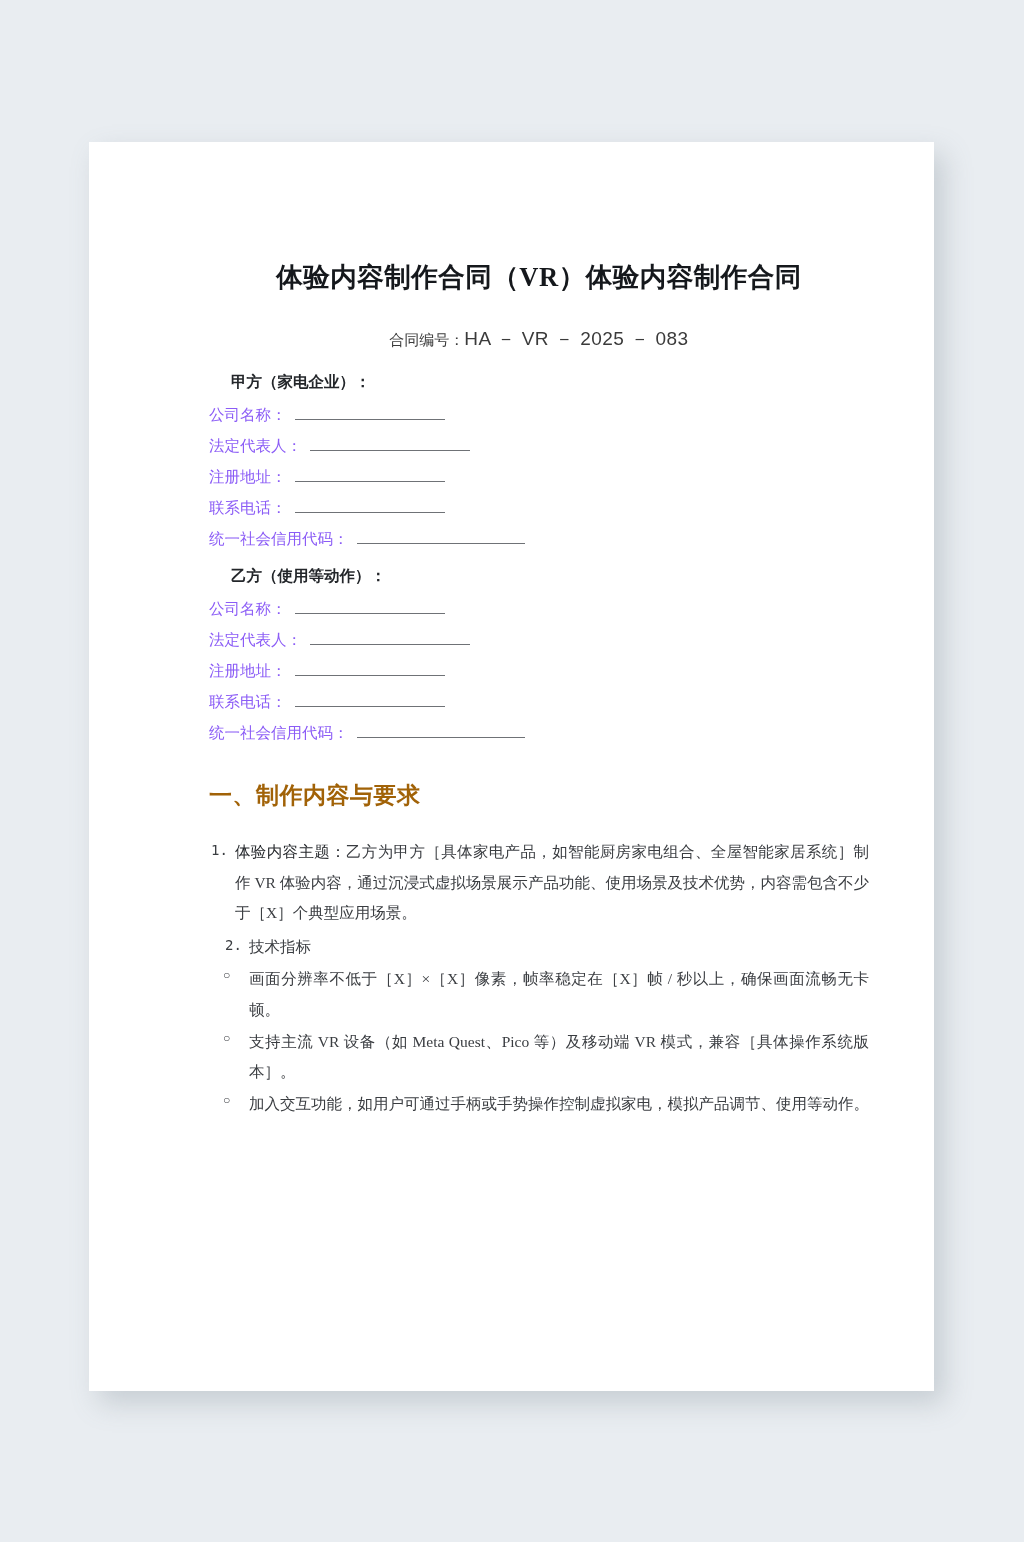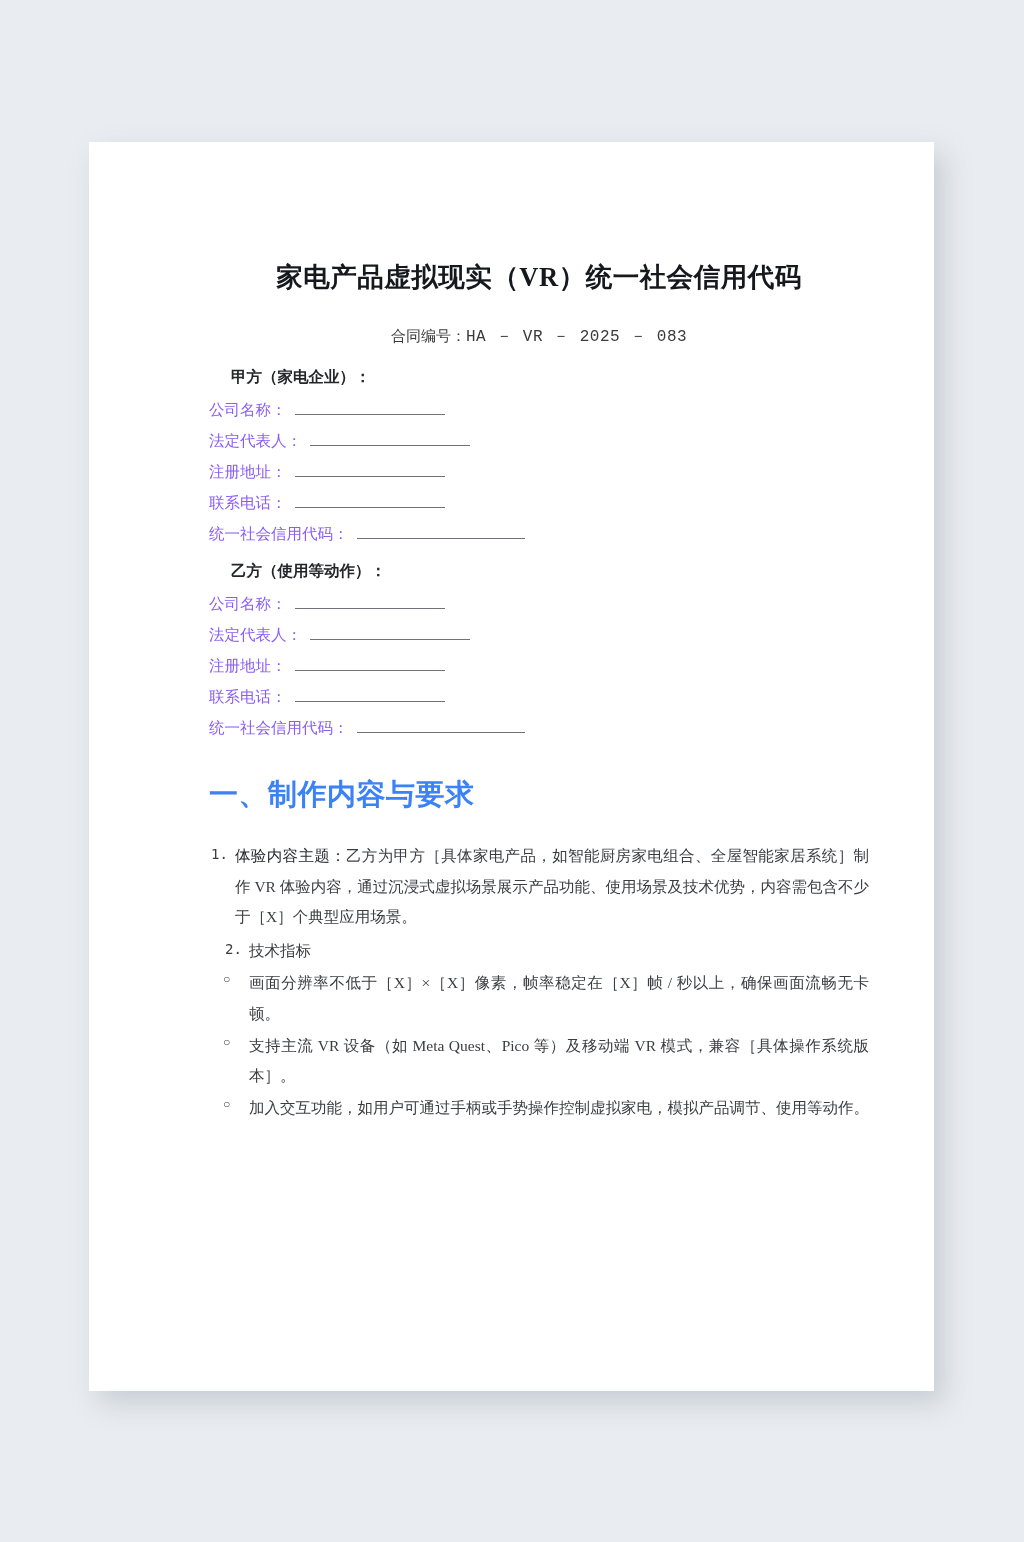--- a/index.html
+++ b/index.html
@@ -51,22 +51,22 @@
   }
 
   .doc-subtitle {
     text-align: center;
     font-size: 15px;
     color: #3b3b3b;
     margin-top: 32px;
     font-family: "Liberation Serif", "DejaVu Serif", serif;
   }
   .doc-subtitle .code {
-    font-family: Liberation Mono, monospace;
-    font-size: 16px;
+    font-family: Liberation Sans, sans-serif;
+    font-size: 19px;
     letter-spacing: 0.5px;
   }
 
   .party-block {
     margin-top: 22px;
   }
 
   .field-line {
     font-size: 15.5px;
     color: #8b5cf6;
@@ -89,23 +89,23 @@
     border-bottom: 1.4px solid #6f7276;
     height: 13px;
     margin-left: 8px;
     vertical-align: baseline;
   }
   .blank.w150 { width: 150px; }
   .blank.w160 { width: 160px; }
   .blank.w168 { width: 168px; }
 
   .section-heading {
-    font-size: 29px;
+    font-size: 23px;
     font-weight: bold;
-    color: #3b82f6;
+    color: #a16207;
     margin: 40px 0 26px 0;
     letter-spacing: 0.5px;
     font-family: Liberation Serif, serif;
   }
 
   .numbered-item {
     display: flex;
     font-size: 15.5px;
     color: #3a3d41;
     line-height: 1.95;
@@ -160,21 +160,21 @@
     text-align: justify;
   }
 </style>
 </head>
 <body>
 
 <div class="page-canvas">
   <div class="page">
     <div class="doc-body">
 
-      <h1 class="doc-title">家电产品虚拟现实（VR）统一社会信用代码</h1>
+      <h1 class="doc-title">体验内容制作合同（VR）体验内容制作合同</h1>
 
       <div class="doc-subtitle">
         <span>合同编号：</span><span class="code">HA － VR － 2025 － 083</span>
       </div>
 
       <div class="party-block">
         <div class="field-line party-head">甲方（家电企业）：</div>
 
         <div class="field-line">
           <span class="field-label">公司名称：</span><span class="blank w150"></span>

